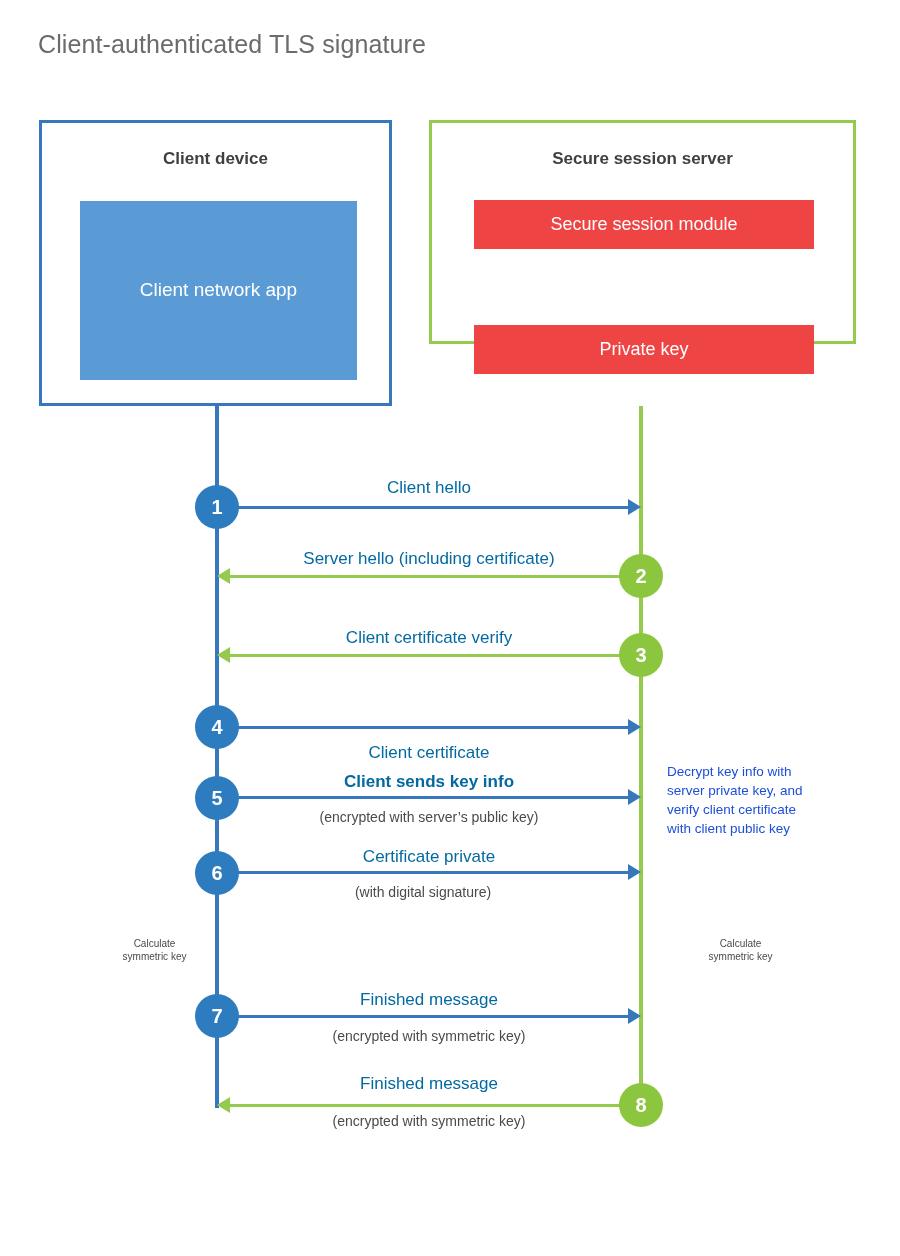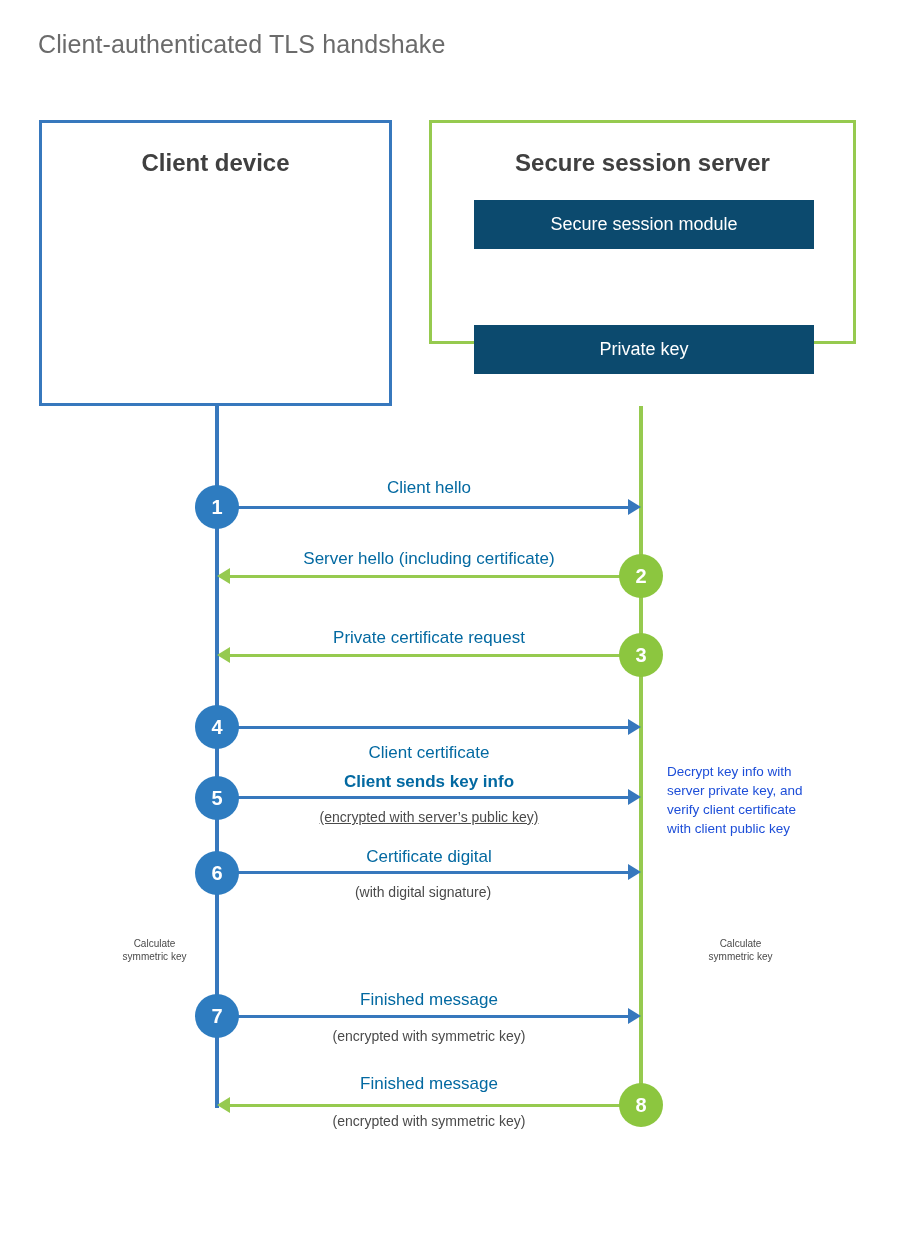--- a/index.html
+++ b/index.html
@@ -34,21 +34,21 @@
     width: 353px; height: 286px;
     border: 3px solid #3778bd;
   }
   #server-box {
     left: 429px; top: 120px;
     width: 427px; height: 224px;
     border: 3px solid #96ca4f;
   }
   .entity-title {
     text-align: center;
-    font-size: 24px;
+    font-size: 17px;
     font-weight: bold;
     color: #404040;
     margin-top: 26px;
   }
 
   #client-app {
     position: absolute;
     left: 38px; top: 78px;
     width: 277px; height: 179px;
     background: #5b9bd5;
@@ -58,21 +58,21 @@
     align-items: center;
     justify-content: center;
     text-align: center;
     line-height: 1.28;
   }
 
   .server-module {
     position: absolute;
     left: 42px;
     width: 340px; height: 49px;
-    background: #0c4a6e;
+    background: #ef4444;
     color: #ffffff;
     font-size: 18px;
     display: flex;
     align-items: center;
     justify-content: center;
     text-align: center;
   }
   #module-0 { top: 77px; }
   #module-1 { top: 140px; }
   #module-2 { top: 202px; }
@@ -149,24 +149,26 @@
     font-size: 10px;
     line-height: 1.32;
     color: #4a4a4a;
     text-align: center;
     white-space: pre-line;
   }
 </style>
 </head>
 <body>
 
-<div id="page-title">Client-authenticated TLS handshake</div>
+<div id="page-title">Client-authenticated TLS signature</div>
 
 <div class="entity-box" id="client-box">
   <div class="entity-title">Client device</div>
+  <div id="client-app">Client network
+app</div>
 </div>
 
 <div class="entity-box" id="server-box">
   <div class="entity-title">Secure session server</div>
   <div class="server-module" id="module-0">Secure session module</div>
   <div class="server-module" id="module-2">Private key</div>
 </div>
 
 <div class="lifeline" id="client-lifeline"></div>
 <div class="lifeline" id="server-lifeline"></div>
@@ -174,37 +176,37 @@
 <div class="msg-label" style="left:217px; top:478px; width:424px;">Client hello</div>
 <div class="msg-line blue" style="left:217px; top:506px; width:412px;"></div>
 <div class="arrowhead right blue" style="left:628px; top:499px;"></div>
 <div class="step-circle blue" style="left:195px; top:485px;">1</div>
 
 <div class="msg-label" style="left:217px; top:549px; width:424px;">Server hello (including certificate)</div>
 <div class="msg-line green" style="left:229px; top:575px; width:412px;"></div>
 <div class="arrowhead left green" style="left:217px; top:568px;"></div>
 <div class="step-circle green" style="left:619px; top:554px;">2</div>
 
-<div class="msg-label" style="left:217px; top:628px; width:424px;">Private certificate request</div>
+<div class="msg-label" style="left:217px; top:628px; width:424px;">Client certificate verify</div>
 <div class="msg-line green" style="left:229px; top:654px; width:412px;"></div>
 <div class="arrowhead left green" style="left:217px; top:647px;"></div>
 <div class="step-circle green" style="left:619px; top:633px;">3</div>
 
 <div class="msg-label" style="left:217px; top:699px; width:424px;margin-top:44px;">Client certificate</div>
 <div class="msg-line blue" style="left:217px; top:726px; width:412px;"></div>
 <div class="arrowhead right blue" style="left:628px; top:719px;"></div>
 <div class="step-circle blue" style="left:195px; top:705px;">4</div>
 
 <div class="msg-label" style="left:217px; top:772px; width:424px;font-weight:bold;">Client sends key info</div>
 <div class="msg-line blue" style="left:217px; top:796px; width:412px;"></div>
 <div class="arrowhead right blue" style="left:628px; top:789px;"></div>
 <div class="step-circle blue" style="left:195px; top:776px;">5</div>
-<div class="msg-sublabel" style="left:217px; top:809px; width:424px;text-decoration:underline;">(encrypted with server’s public key)</div>
-
-<div class="msg-label" style="left:217px; top:847px; width:424px;">Certificate digital</div>
+<div class="msg-sublabel" style="left:217px; top:809px; width:424px;">(encrypted with server’s public key)</div>
+
+<div class="msg-label" style="left:217px; top:847px; width:424px;">Certificate private</div>
 <div class="msg-line blue" style="left:217px; top:871px; width:412px;"></div>
 <div class="arrowhead right blue" style="left:628px; top:864px;"></div>
 <div class="step-circle blue" style="left:195px; top:851px;">6</div>
 <div class="msg-sublabel" style="left:211px; top:884px; width:424px;">(with digital signature)</div>
 
 <div class="side-note" style="left:667px; top:762px; width:180px;">Decrypt key info with
 server private key, and
 verify client certificate
 with client public key</div>
 

